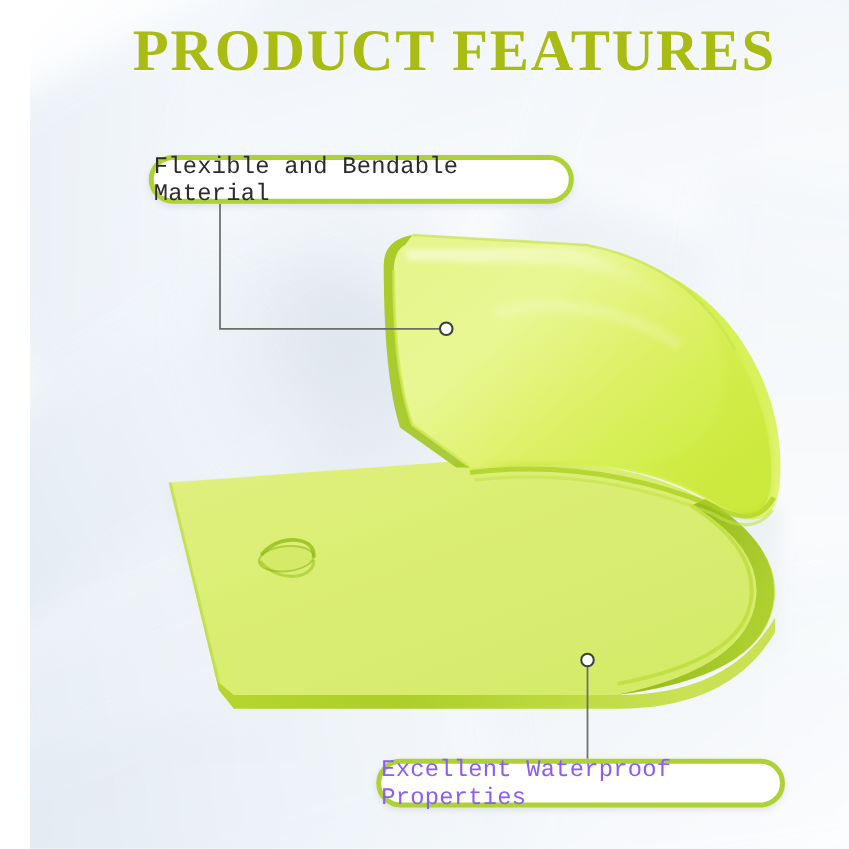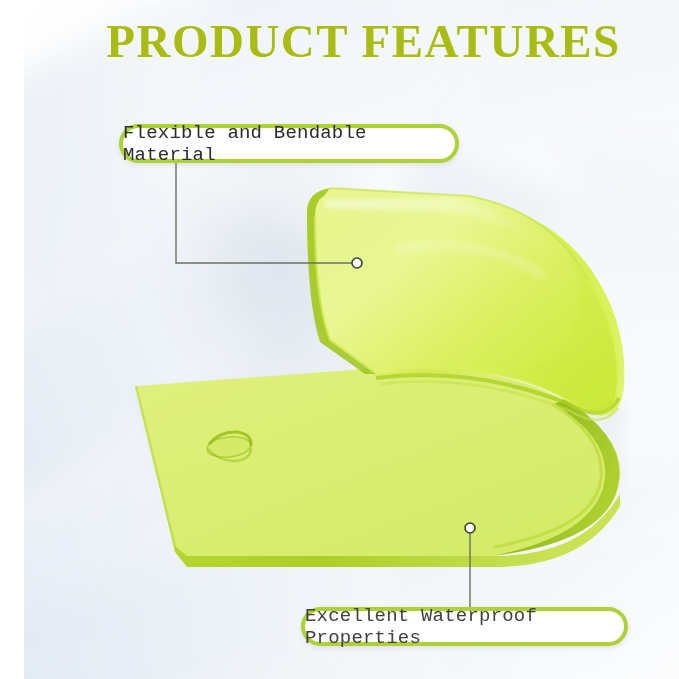--- a/index.html
+++ b/index.html
@@ -277,17 +277,17 @@
     <circle cx="333" cy="263" r="5" fill="#ffffff" stroke="#3c3f37" stroke-width="1.6"></circle>
 
     <path d="M446,533 L446,607" fill="none" stroke="#6c6f63" stroke-width="1.4"></path>
     <circle cx="446" cy="528" r="5" fill="#ffffff" stroke="#3c3f37" stroke-width="1.6"></circle>
   </svg>
 
   <div class="chip chip-top" style="border-color: rgb(174, 209, 54); color: rgb(43, 43, 43);">
     <span>Flexible and Bendable Material</span>
   </div>
 
-  <div class="chip chip-bottom" style="border-color: rgb(174, 209, 54); color: #404040;">
+  <div class="chip chip-bottom" style="border-color: rgb(174, 209, 54); color: #8b5cf6;">
     <span>Excellent Waterproof Properties</span>
   </div>
 
 </div>
 
 </body></html>

